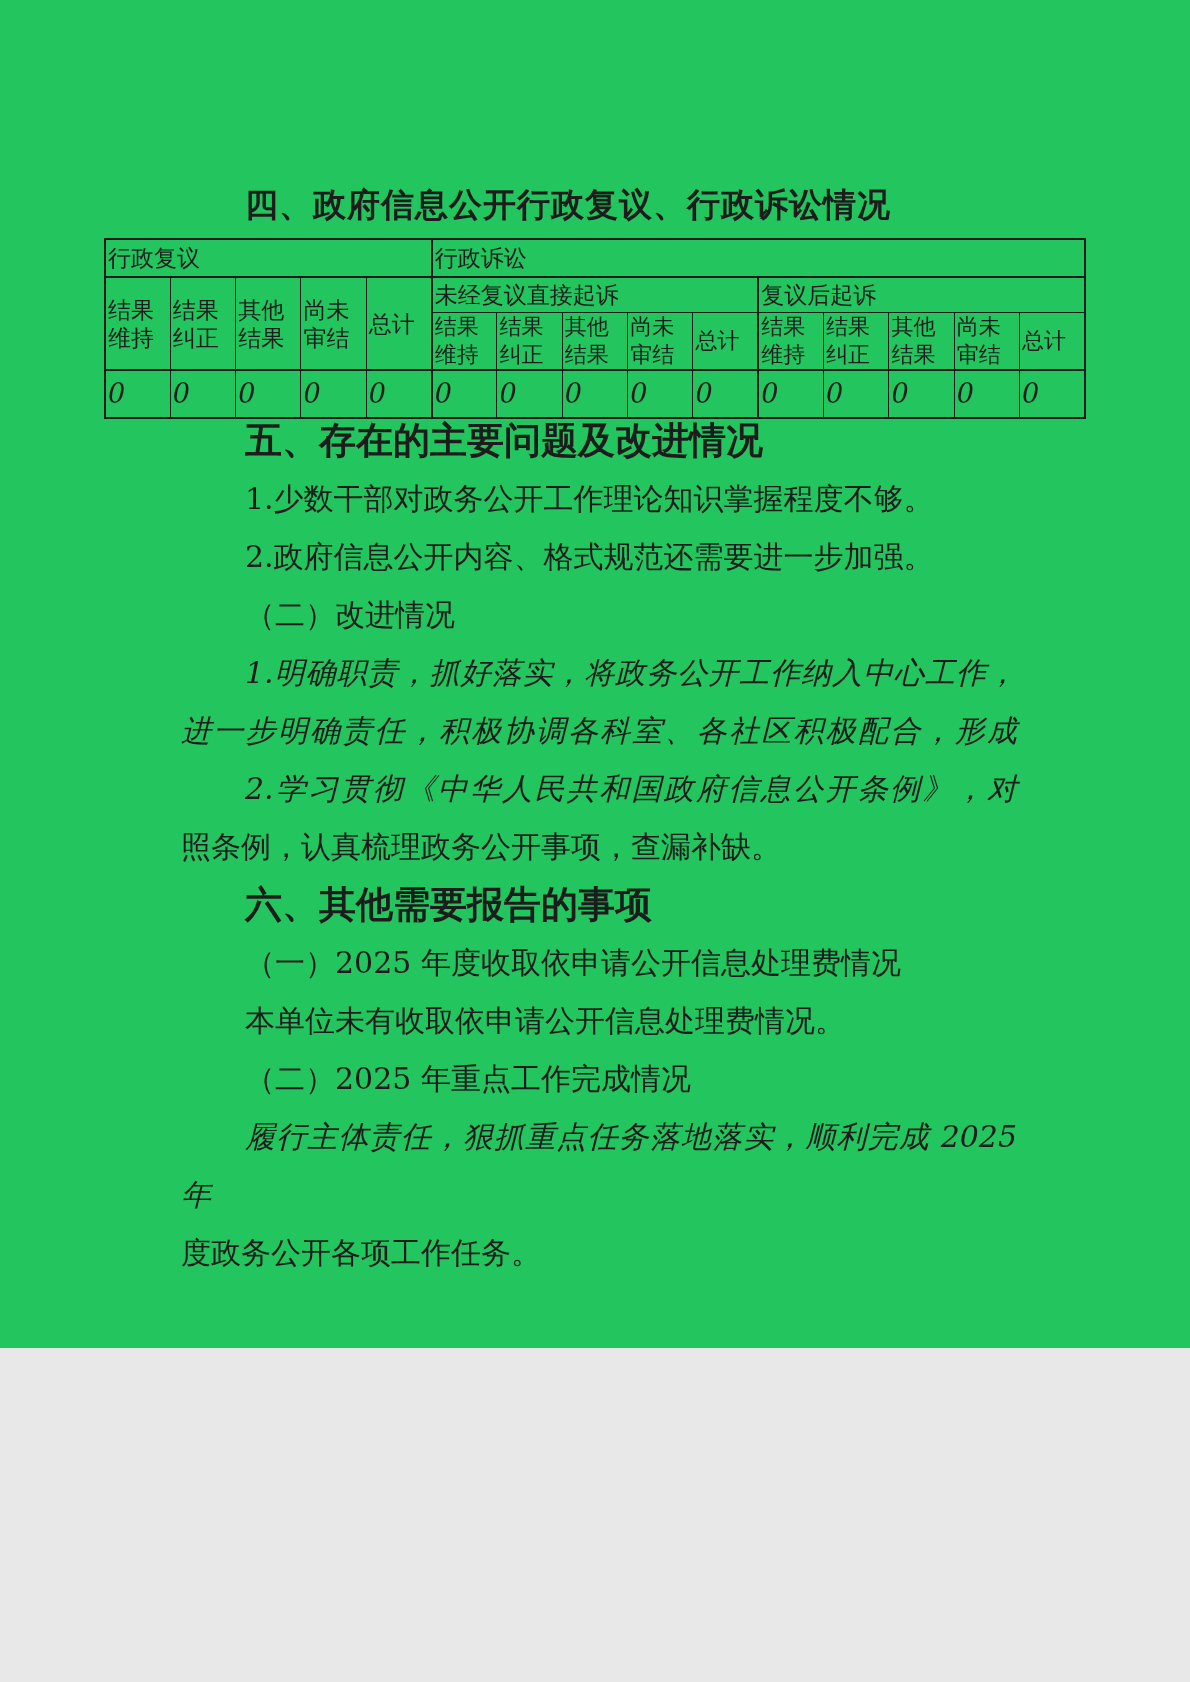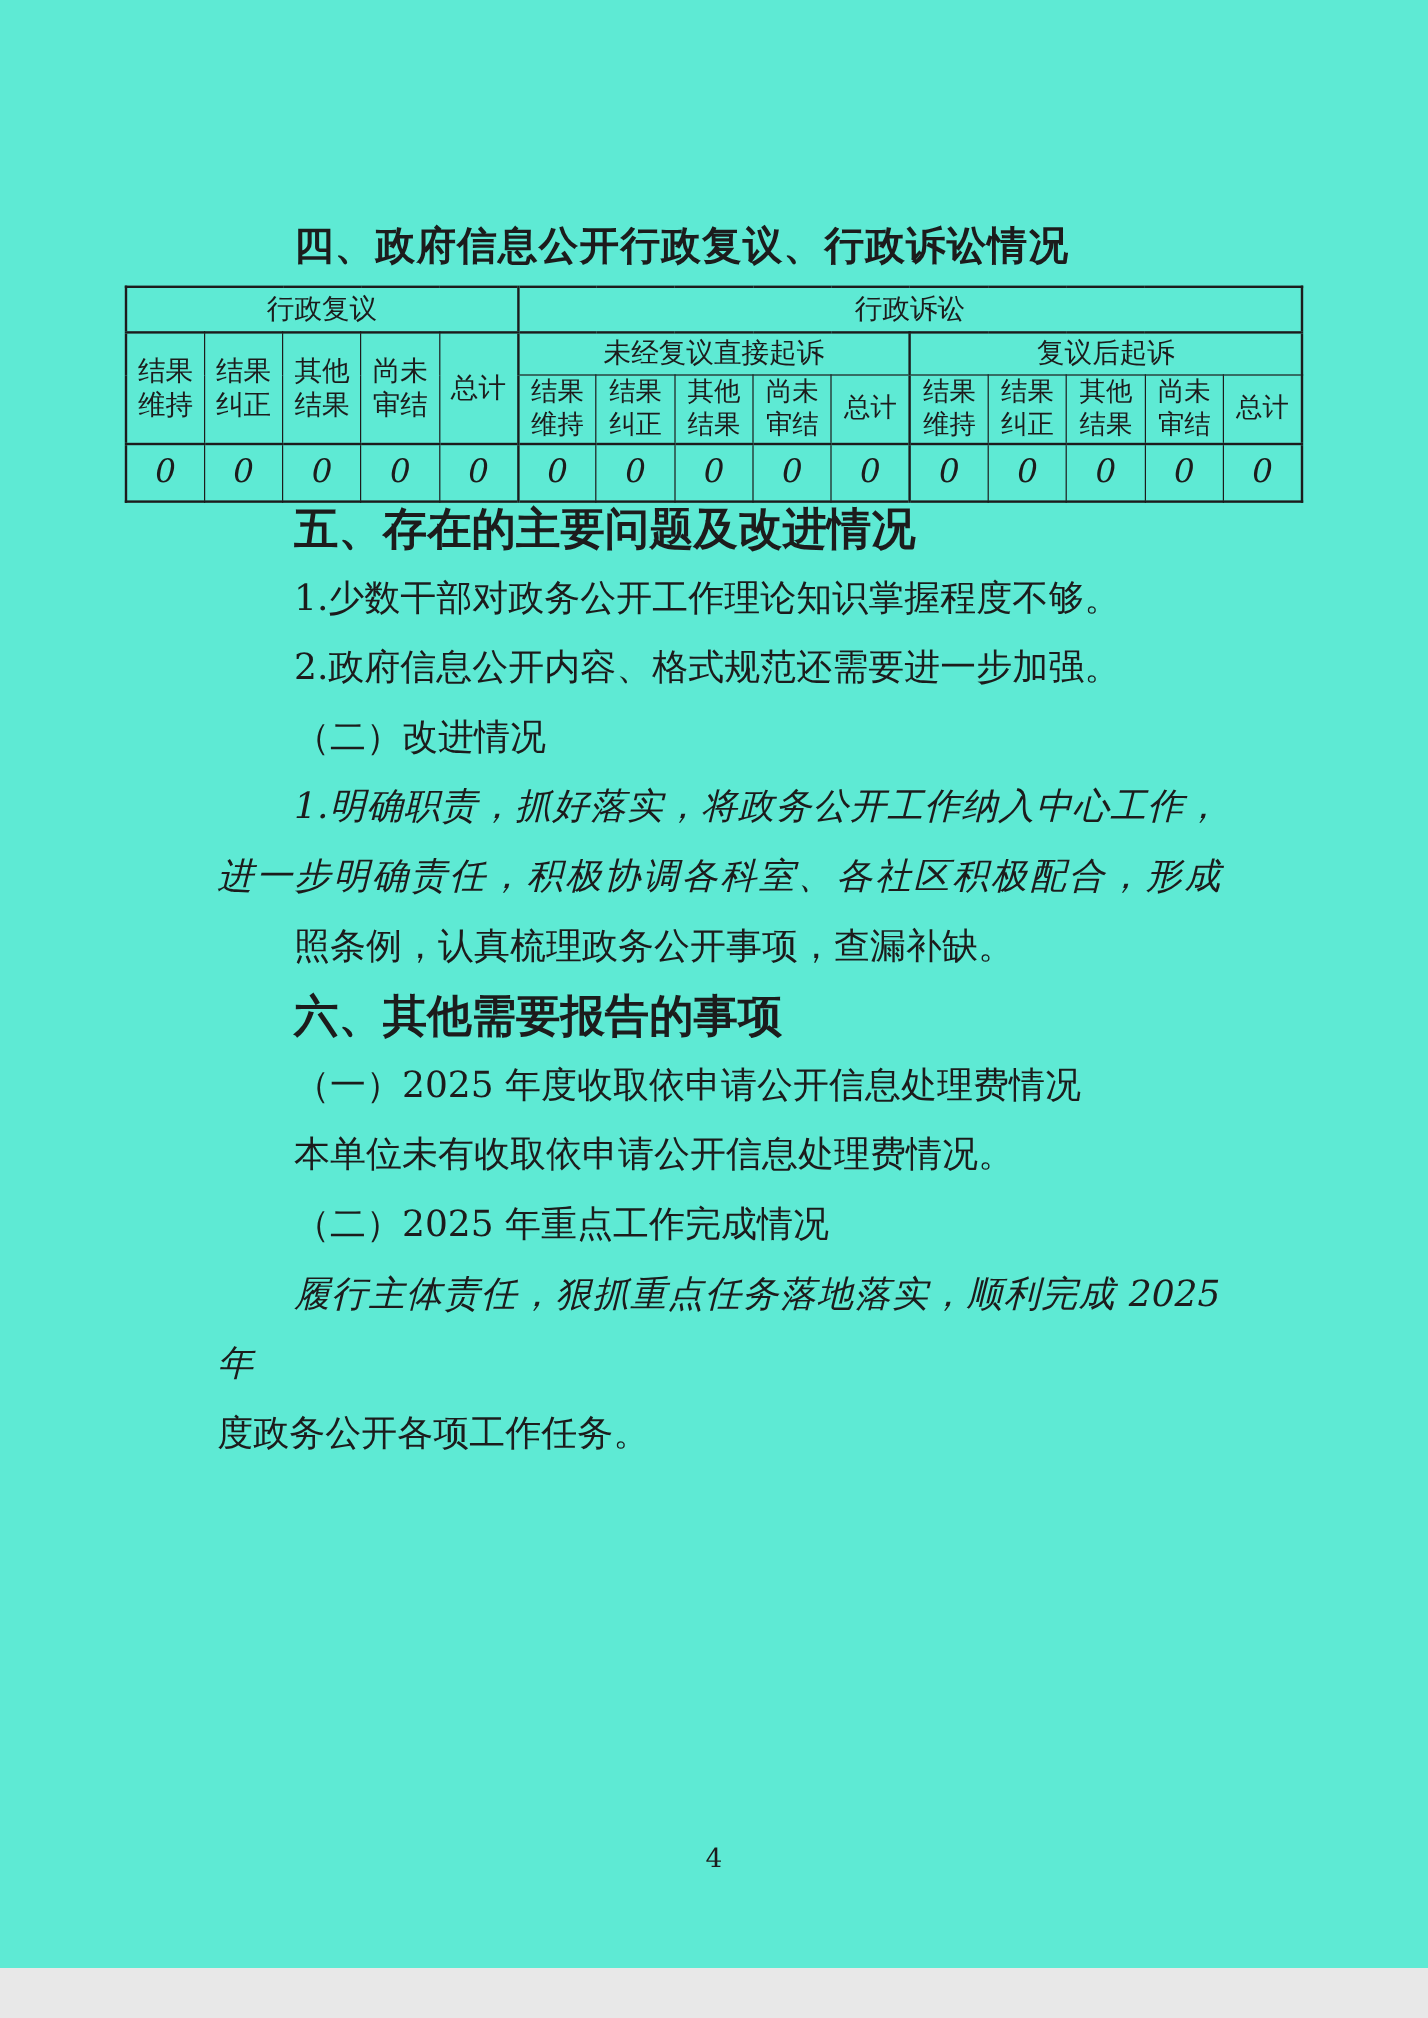--- a/index.html
+++ b/index.html
@@ -1,21 +1,21 @@
 <!DOCTYPE html>
 <html><head>
 <meta charset="utf-8">
 <style>
   html, body { margin: 0; padding: 0; background: #e8e8e8; }
   .page {
     position: relative;
     width: 1190px;
-    height: 1640px;
+    height: 1348px;
     margin: 0 auto;
-    background: #5eead4;
+    background: #22c55e;
     color: #1c1c1c;
     font-family: "DejaVu Serif", "Liberation Serif", serif;
     overflow: hidden;
   }
 
   
   .doc-title {
     position: absolute;
     left: 245px;
     top: 183px;
@@ -31,21 +31,21 @@
     position: absolute;
     left: 104px;
     top: 238px;
     width: 982px;
     border-collapse: collapse;
     table-layout: fixed;
     border: 2px solid #1c1c1c;
   }
   .stat-table td {
     border: 1px solid #1c1c1c;
-    text-align: center;
+    text-align: left;
     vertical-align: middle;
     font-size: 22px;
     line-height: 28px;
     padding: 0 2px;
     overflow: hidden;
   }
   .stat-table tr.r1 td { height: 36px; font-size: 23px; border-bottom-width: 2px; }
   .stat-table tr.r2 td { height: 34px; font-size: 23px; }
   .stat-table tr.r3 td { height: 56px; }
   .stat-table tr.r4 td { height: 46px; font-size: 27px; border-top-width: 2px; font-style: italic; }
@@ -154,20 +154,21 @@
     <div class="block">
       <div class="line">（二）改进情况</div>
     </div>
 
     <div class="block">
       <div class="line line--full">1.明确职责，抓好落实，将政务公开工作纳入中心工作，</div>
       <div class="line line--full">进一步明确责任，积极协调各科室、各社区积极配合，形成</div>
     </div>
 
     <div class="block">
+      <div class="line line--full">2.学习贯彻《中华人民共和国政府信息公开条例》，对</div>
       <div class="line">照条例，认真梳理政务公开事项，查漏补缺。</div>
     </div>
 
     <div class="block block--h2">
       <div class="line">六、其他需要报告的事项</div>
     </div>
 
     <div class="block">
       <div class="line">（一）2025 年度收取依申请公开信息处理费情况</div>
     </div>

